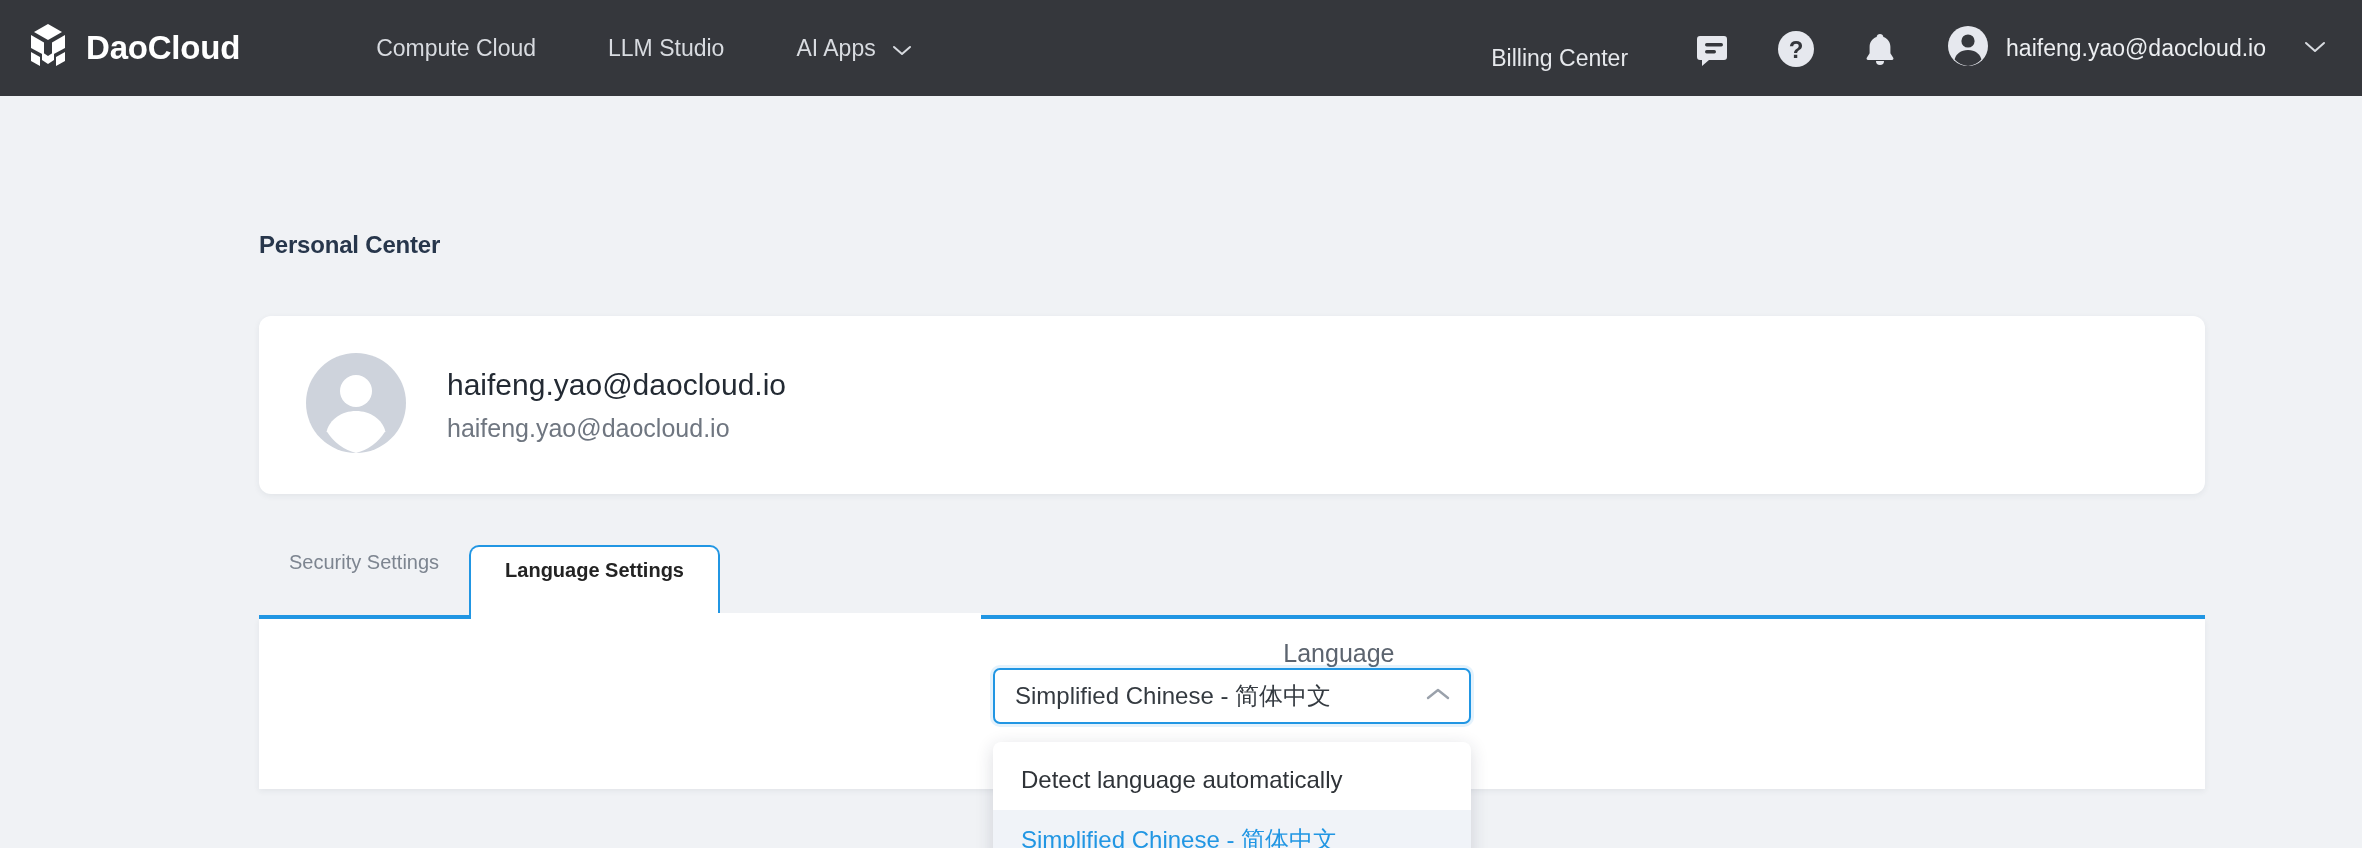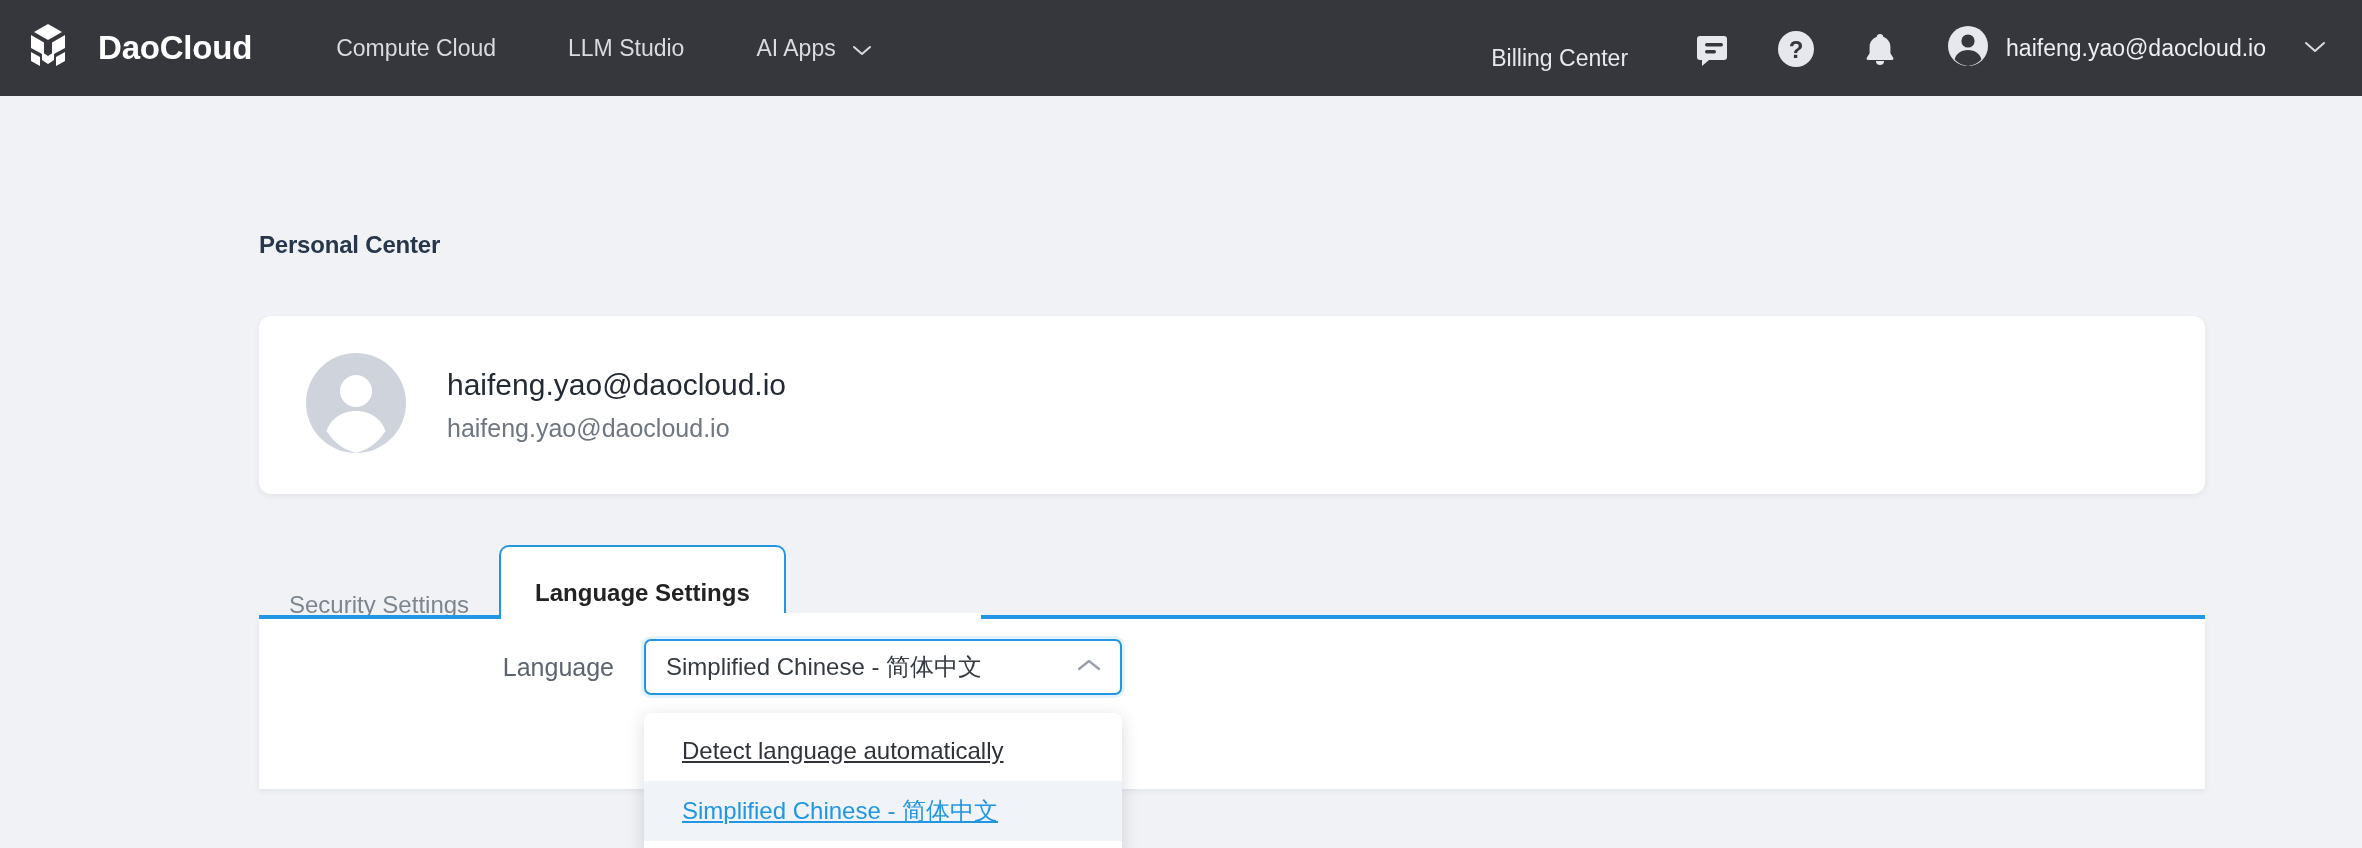--- a/index.html
+++ b/index.html
@@ -24,22 +24,22 @@
     background: #35373c;
     display: flex;
     align-items: center;
     padding: 0 36px 0 22px;
     width: 100%;
   }
 
   .brand {
     display: flex;
     align-items: center;
-    gap: 24px;
-    margin-right: 48px;
+    gap: 12px;
+    margin-right: 100px;
     cursor: pointer;
     justify-content: flex-end;
   }
   .brand-logo { width: 52px; height: 52px; display: block; }
   .brand-name {
     color: #ffffff;
     font-size: 33px;
     font-weight: bold;
     letter-spacing: -0.2px;
     white-space: nowrap;
@@ -148,23 +148,23 @@
     left: 259px;
     top: 443px;
     width: 1946px;
     height: 80px;
     display: flex;
     align-items: flex-end;
   }
   .tab {
     height: 68px;
     display: flex;
-    align-items: flex-end;
+    align-items: flex-start;
     justify-content: center;
-    font-size: 24px;
+    font-size: 20px;
     color: #7d8590;
     padding: 0 30px;
     cursor: pointer;
     position: relative;
     background: transparent;
     white-space: nowrap;
   }
   .tab.active {
     color: #232323;
     font-weight: bold;
@@ -206,20 +206,21 @@
 
   .field-row {
     position: absolute;
     left: 0;
     top: 543px;
     width: 1946px;
     margin-left: 259px;
     display: flex;
     align-items: center;
     z-index: 6;
+    flex-direction: column;
   }
   .field-label {
     width: 385px;
     text-align: right;
     padding-right: 30px;
     font-size: 25px;
     color: #5c646f;
   }
 
   .select-wrap { position: relative; }
@@ -252,26 +253,25 @@
     background: #ffffff;
     border-radius: 8px;
     box-shadow: 0 4px 18px rgba(30,40,60,0.16);
     padding: 8px 0;
     z-index: 20;
   }
   .dd-option {
     height: 60px;
     display: flex;
     align-items: center;
-    padding: 0 38px;
+    padding: 0 28px;
     font-size: 24px;
     color: #2f3338;
     cursor: pointer;
     white-space: nowrap;
-    text-decoration: underline;
   }
   .dd-option.selected {
     background: #f0f3f8;
     color: #2196e3;
   }
 </style>
 </head>
 <body>
 
 <div class="header">

